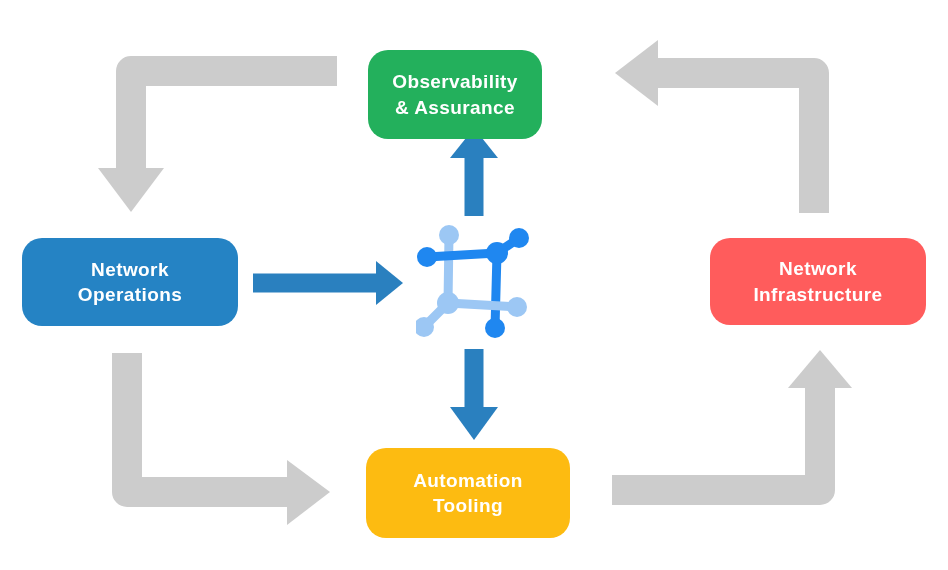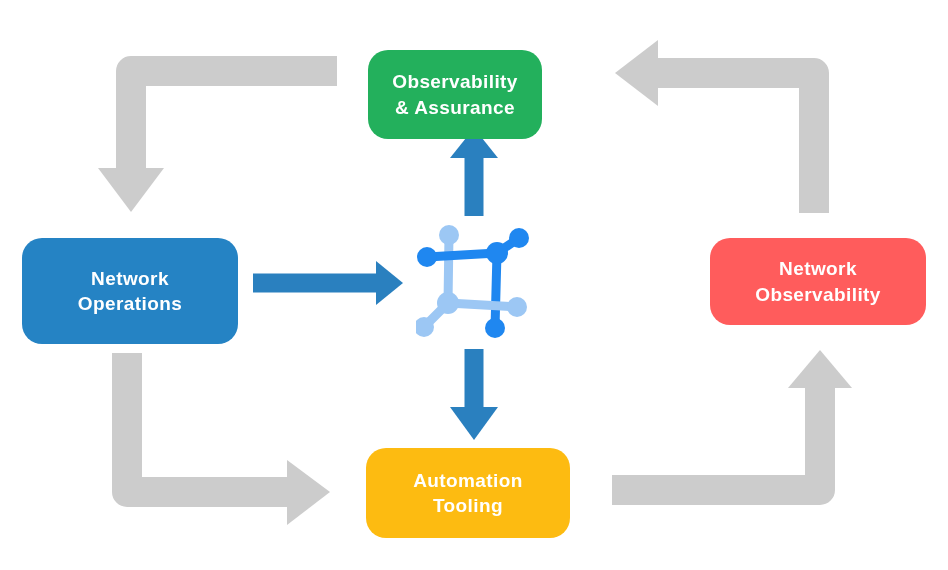--- a/index.html
+++ b/index.html
@@ -31,21 +31,21 @@
     justify-content: center;
     text-align: center;
     font-size: 19px;
     font-weight: 700;
     line-height: 1.32;
     letter-spacing: 0.4px;
     padding: 0 18px;
     box-sizing: border-box;
   }
   .node-top    { left: 368px; top: 25px;  width: 174px; height: 89px; margin-top: 25px; }
-  .node-left   { left: 22px;  top: 238px; width: 216px; height: 106px; }
+  .node-left   { left: 22px;  top: 238px; width: 216px; height: 88px; }
   .node-right  { left: 710px; top: 238px; width: 216px; height: 87px; }
   .node-bottom { left: 366px; top: 448px; width: 204px; height: 90px; }
   .center-icon {
     position: absolute;
     left: 416px;
     top: 222px;
     width: 118px;
     height: 118px;
   }
   .cycle-arrow-shaft {
@@ -110,21 +110,21 @@
 
   <div class="node node-top" style="background: rgb(35, 176, 92);">
     <span>Observability &amp; Assurance</span>
   </div>
 
   <div class="node node-left" style="background: rgb(37, 131, 196);">
     <span>Network Operations</span>
   </div>
 
   <div class="node node-right" style="background: rgb(255, 92, 92);">
-    <span>Network Observability</span>
+    <span>Network Infrastructure</span>
   </div>
 
   <div class="node node-bottom" style="background: rgb(253, 187, 17);">
     <span>Automation Tooling</span>
   </div>
 
   <svg class="center-icon" viewBox="0 0 118 118" aria-hidden="true">
 
     <g>
       <path class="icon-line" d="M33,13 L32,81" style="stroke: rgb(156, 199, 244);"></path>

